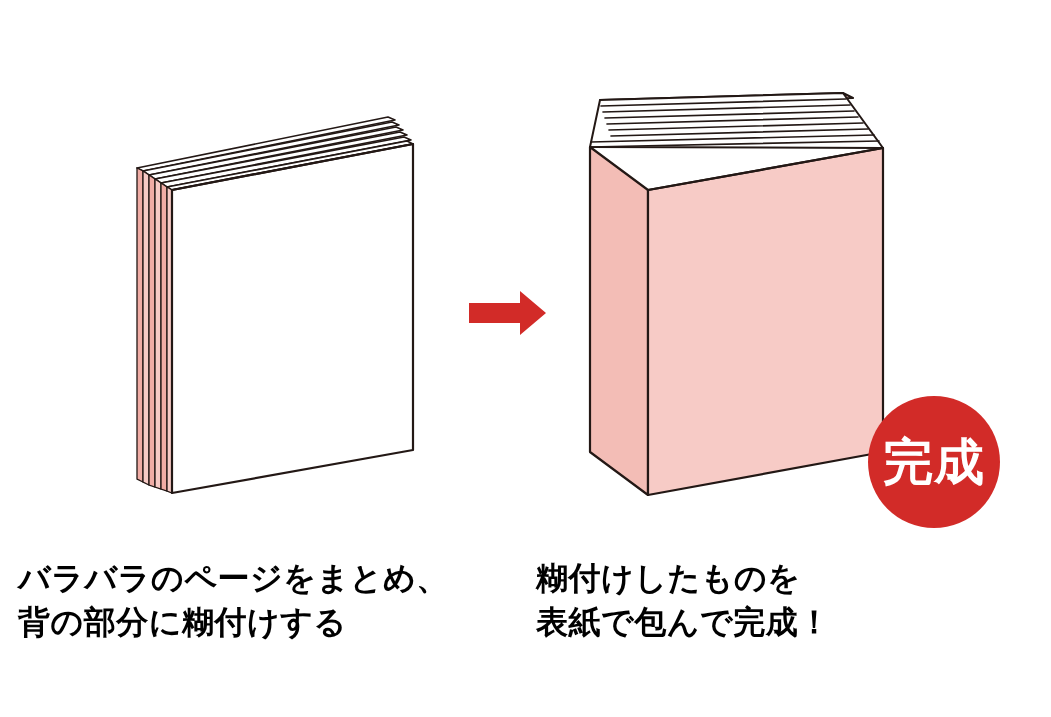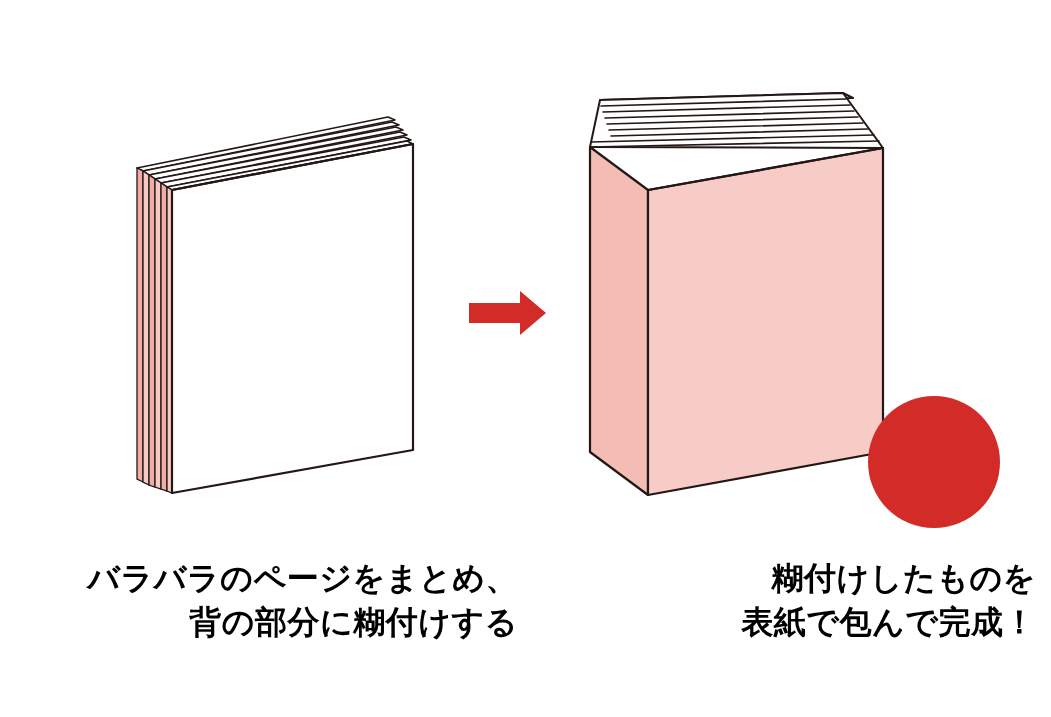--- a/index.html
+++ b/index.html
@@ -22,21 +22,21 @@
   }
   .figure-svg {
     position: absolute;
     left: 0;
     top: 0;
     width: 1051px;
     height: 717px;
   }
   .caption {
     position: absolute;
-    text-align: right;
+    text-align: left;
     font-weight: 700;
     color: #000000;
     font-size: 32px;
     line-height: 1.38;
     letter-spacing: 0.5px;
     white-space: pre-line;
     font-family: "Liberation Sans", "DejaVu Sans", sans-serif;
   }
   #caption-left {
     left: 18px;
@@ -125,20 +125,21 @@
       <polygon points="648,190 883,148 883,452 648,495" fill="#F7CBC6" stroke="#231815" stroke-width="2.2" stroke-linejoin="round"></polygon>
 
       <line x1="648" y1="190" x2="883" y2="148" stroke="#231815" stroke-width="2.2" stroke-linecap="round"></line>
     </g>
 
     <g>
       <circle cx="934" cy="462" r="66" fill="#D22B28"></circle>
     </g>
   </svg>
 
+  <div class="badge-label">完成</div>
 
   <div class="caption" id="caption-left">バラバラのページをまとめ、
 背の部分に糊付けする</div>
 
   <div class="caption" id="caption-right">糊付けしたものを
 表紙で包んで完成！</div>
 
 </div>
 
 </body></html>

